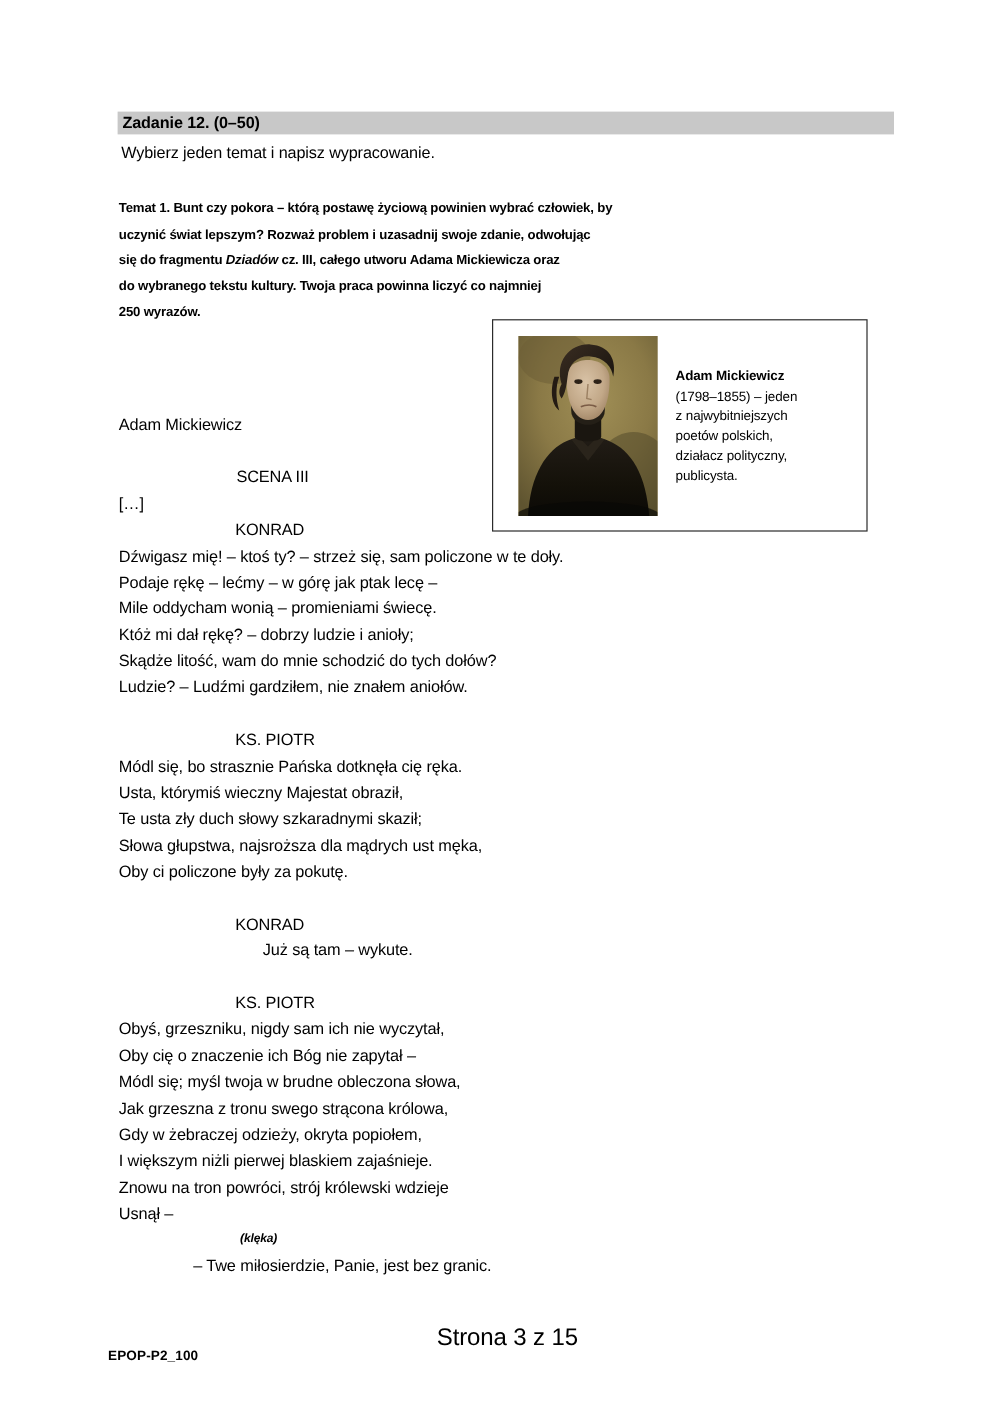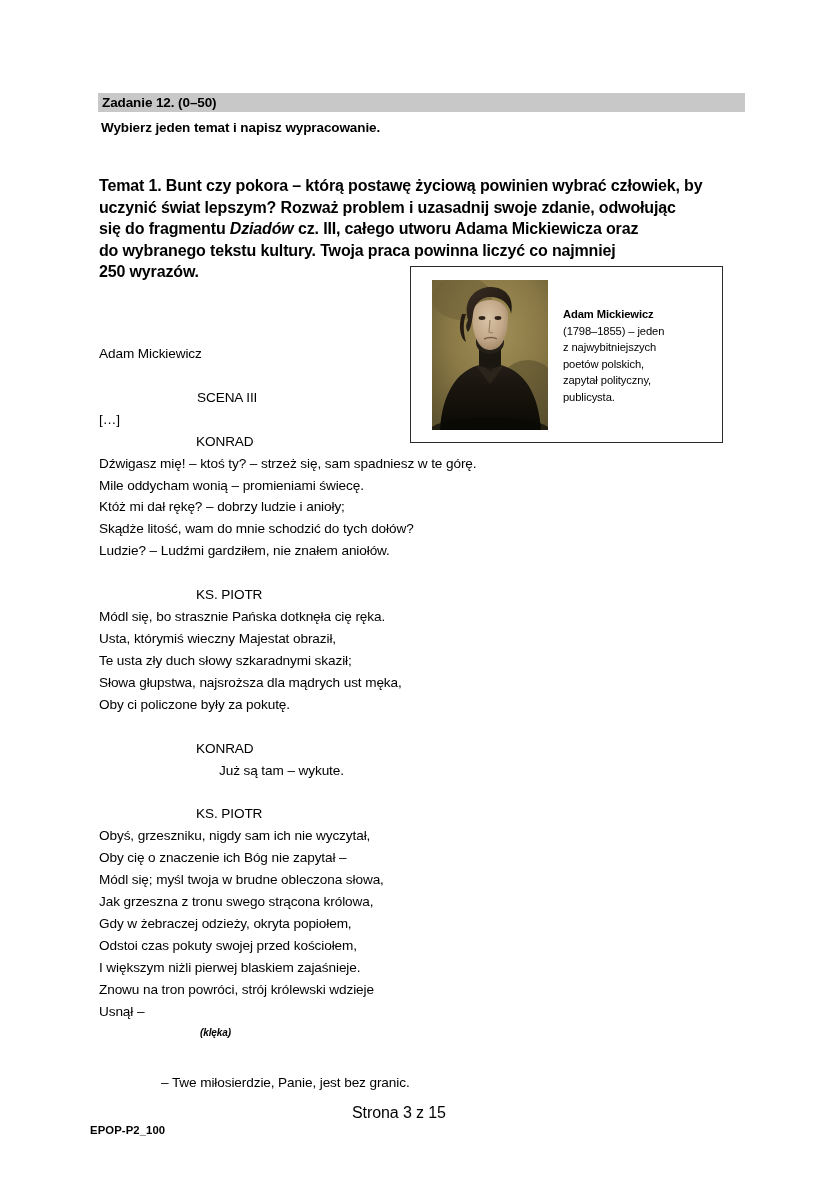--- a/index.html
+++ b/index.html
@@ -39,32 +39,32 @@
     font-size: 13.5px;
     font-weight: bold;
     letter-spacing: -0.1px;
     white-space: nowrap;
   }
   .task-subtitle {
     position: absolute;
     left: 101px;
     top: 120px;
     font-size: 13.5px;
-    font-weight: bold;
+    font-weight: normal;
     letter-spacing: -0.1px;
     white-space: nowrap;
   }
 
   
   .topic {
     position: absolute;
     left: 99px;
-    top: 175px;
+    top: 164px;
     width: 625px;
-    font-size: 16px;
+    font-size: 11px;
     font-weight: bold;
     line-height: 21.5px;
     letter-spacing: -0.15px;
   }
   .topic-lead {
     display: block;
   }
   .topic-rest {
     display: block;
     padding-left: 64px;
@@ -132,36 +132,36 @@
   }
   .line { display: block; white-space: nowrap; }
   .line-indent-120 { display: block; padding-left: 120px; }
   .stage-dir {
     display: block;
     padding-left: 101px;
     font-style: italic;
     font-size: 10px;
     font-weight: bold;
   }
-  .line-indent-62 { display: block; padding-left: 62px; white-space: nowrap; margin-top: 28px; }
+  .line-indent-62 { display: block; padding-left: 62px; white-space: nowrap; }
 
   
   .footer-code {
     position: absolute;
     left: 90px;
     top: 1124px;
     font-size: 11.3px;
     font-weight: bold;
     letter-spacing: 0.1px;
   }
   .footer-page {
     position: absolute;
-    left: 352px;
+    left: 364px;
     top: 1104px;
-    font-size: 16px;
+    font-size: 20px;
     letter-spacing: -0.1px;
   }
 </style>
 </head>
 <body>
 
 <div class="page">
 
   <div class="task-band">
     <span class="task-band-label">Zadanie 12. (0–50)</span>
@@ -224,36 +224,37 @@
         <path d="M58 40 L57 52 L61 53" stroke="#8e7355" stroke-width="1.2" fill="none" opacity="0.8"></path>
         <path d="M52 59 C56 57 62 57 65 59" stroke="#7b5c46" stroke-width="1.4" fill="none"></path>
         <ellipse cx="58" cy="150" rx="60" ry="12" fill="#090806" opacity="0.7"></ellipse>
       </svg>
     </div>
     <div class="figure-caption">
       <span class="cap-name">Adam Mickiewicz</span>
       <span>(1798–1855) – jeden</span><br>
       <span>z najwybitniejszych</span><br>
       <span>poetów polskich,</span><br>
-      <span>zapytał polityczny,</span><br>
+      <span>działacz polityczny,</span><br>
       <span>publicysta.</span>
     </div>
   </div>
 
   <div class="excerpt">
 
     <span class="src-author">Adam Mickiewicz</span>
 
     <div class="gap-md"></div>
 
     <span class="center-label">SCENA III</span>
     <span class="line">[…]</span>
     <span class="center-label-2">KONRAD</span>
 
-    <span class="line">Dźwigasz mię! – ktoś ty? – strzeż się, sam spadniesz w te górę.</span>
+    <span class="line">Dźwigasz mię! – ktoś ty? – strzeż się, sam policzone w te doły.</span>
+    <span class="line">Podaje rękę – lećmy – w górę jak ptak lecę –</span>
     <span class="line">Mile oddycham wonią – promieniami świecę.</span>
     <span class="line">Któż mi dał rękę? – dobrzy ludzie i anioły;</span>
     <span class="line">Skądże litość, wam do mnie schodzić do tych dołów?</span>
     <span class="line">Ludzie? – Ludźmi gardziłem, nie znałem aniołów.</span>
 
     <div class="gap-md"></div>
 
     <span class="center-label-2">KS. PIOTR</span>
     <span class="line">Módl się, bo strasznie Pańska dotknęła cię ręka.</span>
     <span class="line">Usta, którymiś wieczny Majestat obraził,</span>
@@ -267,21 +268,20 @@
     <span class="line-indent-120">Już są tam – wykute.</span>
 
     <div class="gap-md"></div>
 
     <span class="center-label-2">KS. PIOTR</span>
     <span class="line">Obyś, grzeszniku, nigdy sam ich nie wyczytał,</span>
     <span class="line">Oby cię o znaczenie ich Bóg nie zapytał –</span>
     <span class="line">Módl się; myśl twoja w brudne obleczona słowa,</span>
     <span class="line">Jak grzeszna z tronu swego strącona królowa,</span>
     <span class="line">Gdy w żebraczej odzieży, okryta popiołem,</span>
-    <span class="line">Odstoi czas pokuty swojej przed kościołem,</span>
     <span class="line">I większym niżli pierwej blaskiem zajaśnieje.</span>
     <span class="line">Znowu na tron powróci, strój królewski wdzieje</span>
     <span class="line">Usnął –</span>
     <span class="stage-dir">(klęka)</span>
     <span class="line-indent-62">– Twe miłosierdzie, Panie, jest bez granic.</span>
   </div>
 
   <div class="footer-code">EPOP-P2_100</div>
   <div class="footer-page">Strona 3 z 15</div>
 

